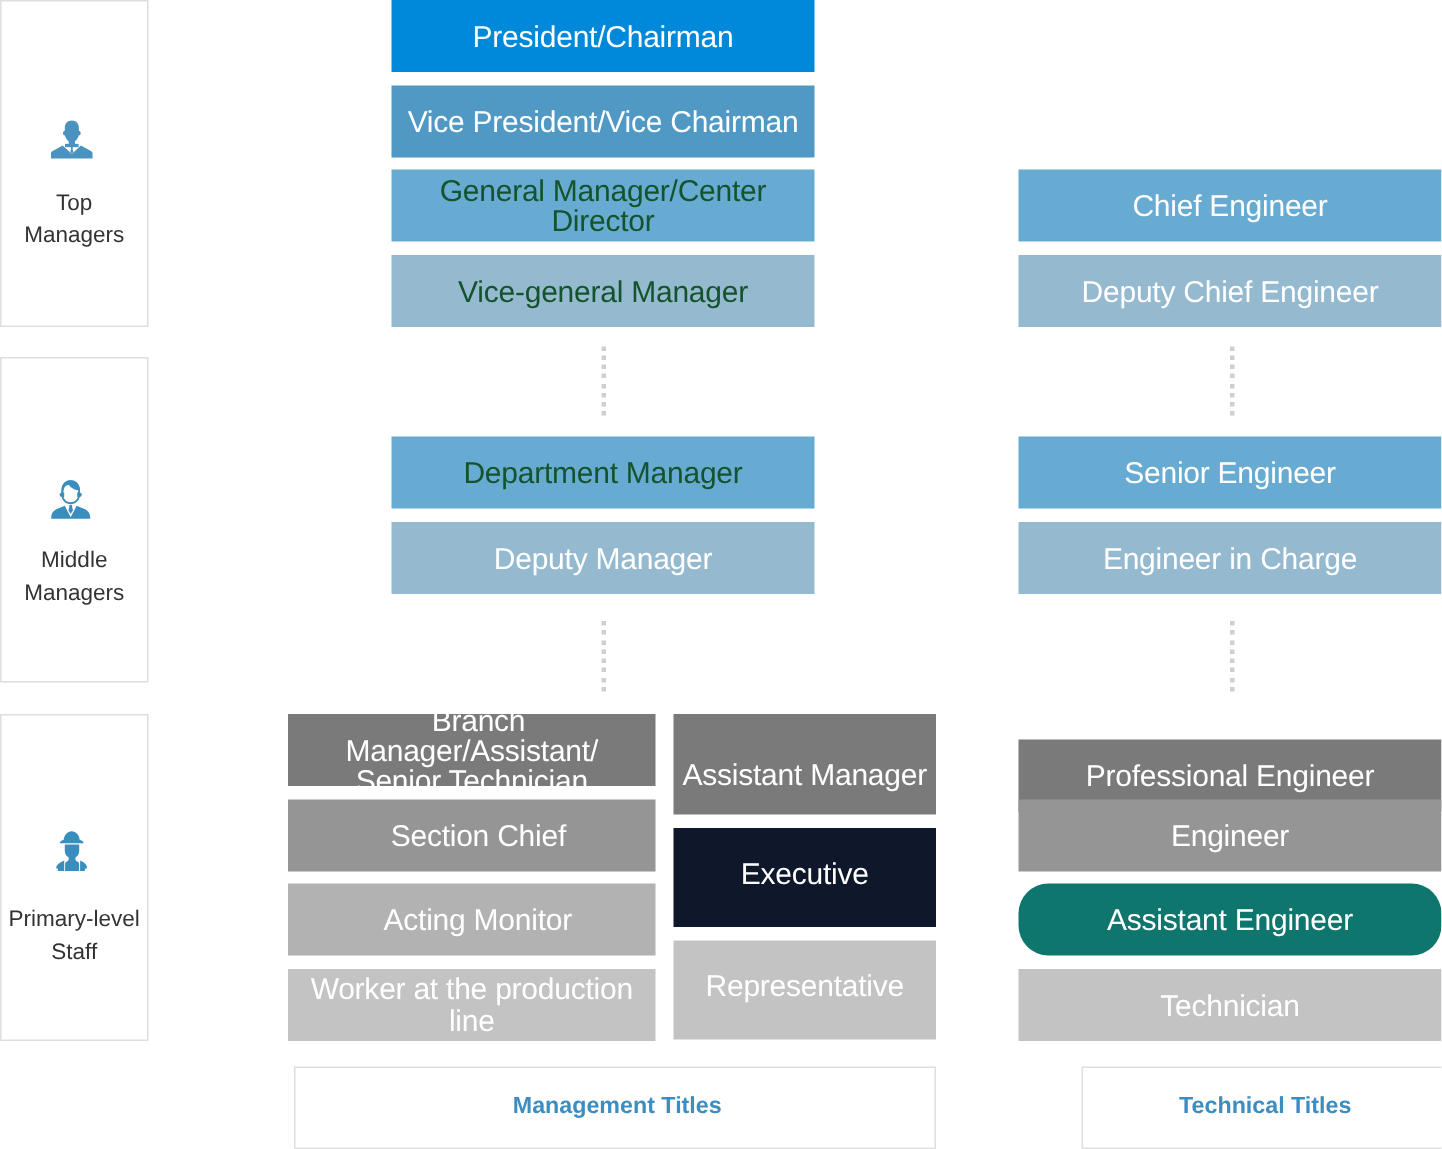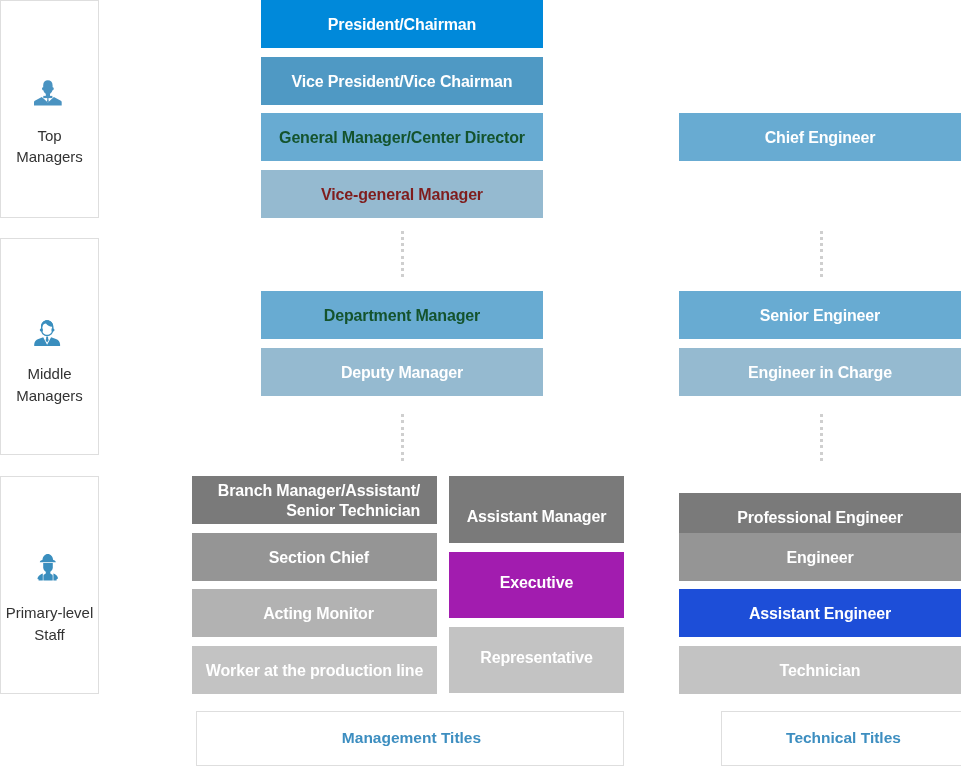--- a/index.html
+++ b/index.html
@@ -20,23 +20,23 @@
   .cat-label{
     position:absolute;
     font-size:15px;line-height:21.7px;color:#333333;
     text-align:center;white-space:pre-line;letter-spacing:0;
   }
 
   
   .bar{
     position:absolute;box-sizing:border-box;
     display:flex;align-items:center;justify-content:center;
-    text-align:right;color:#ffffff;
-    font-size:16px;line-height:20.4px;letter-spacing:-0.16px;
-    padding:2.5px 6px 0;white-space:pre-line;font-weight:bold;
+    text-align:center;color:#ffffff;
+    font-size:20px;line-height:20.4px;letter-spacing:-0.16px;
+    padding:2.5px 6px 0;white-space:pre-line;
   }
 
   
   .dots{position:absolute;display:flex;flex-direction:column;align-items:center;}
   .dots i{display:block;width:3px;height:3px;background:#cfcfcf;margin-bottom:3.24px;}
   .dots i:last-child{margin-bottom:0;}
 
   
   .legend{
     position:absolute;box-sizing:border-box;
@@ -85,37 +85,38 @@
           <path d="M60 196 C38 202 18 216 8 234 C2 244 4 252 16 252 L16 266 L58 266 L58 200 Z"></path>
           <path d="M162 196 C184 202 202 216 208 234 C212 244 208 252 196 252 L196 266 L164 266 L164 200 Z"></path>
         </g>
       </svg></div>
   <div class="cat-label" style="color: rgb(51, 51, 51); left: 0px; width: 99px; top: 602px;">Primary-level
 Staff</div>
 
   <div class="bar" style="left: 261px; top: 0px; width: 282px; height: 48px; background: rgb(0, 137, 218); color: rgb(255, 255, 255);">President/Chairman</div>
   <div class="bar" style="left: 261px; top: 56.5px; width: 282px; height: 48px; background: rgb(79, 153, 196); color: rgb(255, 255, 255);">Vice President/Vice Chairman</div>
   <div class="bar" style="left: 261px; top: 113px; width: 282px; height: 48px; background: rgb(104, 171, 210); color: #14532d;">General Manager/Center Director</div>
-  <div class="bar" style="left: 261px; top: 169.5px; width: 282px; height: 48px; background: rgb(149, 186, 208); color: #7f1d1d;">Vice-general Manager</div>
+  <div class="bar" style="left: 261px; top: 169.5px; width: 282px; height: 48px; background: rgb(149, 186, 208); color: #14532d;">Vice-general Manager</div>
   <div class="bar" style="left: 261px; top: 290.5px; width: 282px; height: 48px; background: rgb(104, 171, 210); color: #14532d;">Department Manager</div>
   <div class="bar" style="left: 261px; top: 347.5px; width: 282px; height: 48px; background: rgb(149, 186, 208); color: rgb(255, 255, 255);">Deputy Manager</div>
   <div class="bar" style="left: 679px; top: 113px; width: 282px; height: 48px; background: rgb(104, 171, 210); color: rgb(255, 255, 255);">Chief Engineer</div>
+  <div class="bar" style="left: 679px; top: 169.5px; width: 282px; height: 48px; background: rgb(149, 186, 208); color: rgb(255, 255, 255);">Deputy Chief Engineer</div>
   <div class="bar" style="left: 679px; top: 290.5px; width: 282px; height: 48px; background: rgb(104, 171, 210); color: rgb(255, 255, 255);">Senior Engineer</div>
   <div class="bar" style="left: 679px; top: 347.5px; width: 282px; height: 48px; background: rgb(149, 186, 208); color: rgb(255, 255, 255);">Engineer in Charge</div>
   <div class="bar" style="left: 192px; top: 476px; width: 245px; height: 48px; background: rgb(122, 122, 122); text-indent: 9px; color: rgb(255, 255, 255);">Branch Manager/Assistant/
 Senior Technician</div>
   <div class="bar" style="left: 192px; top: 532.5px; width: 245px; height: 48px; background: rgb(149, 149, 149); text-indent: 8.8px; color: rgb(255, 255, 255);">Section Chief</div>
   <div class="bar" style="left: 192px; top: 589px; width: 245px; height: 48px; background: rgb(178, 178, 178); text-indent: 8px; color: rgb(255, 255, 255);">Acting Monitor</div>
   <div class="bar" style="left: 192px; top: 645.5px; width: 245px; height: 48px; background: rgb(195, 195, 195); color: rgb(255, 255, 255);">Worker at the production line</div>
   <div class="bar" style="left: 449px; top: 476px; width: 175px; height: 67px; background: rgb(122, 122, 122); padding-top: 16px; padding-bottom: 0.5px; color: rgb(255, 255, 255);">Assistant Manager</div>
-  <div class="bar" style="left: 449px; top: 551.7px; width: 175px; height: 66px; background: #a21caf; padding-top: 0px; padding-bottom: 2px; color: rgb(255, 255, 255);">Executive</div>
+  <div class="bar" style="left: 449px; top: 551.7px; width: 175px; height: 66px; background: #0f172a; padding-top: 0px; padding-bottom: 2px; color: rgb(255, 255, 255);">Executive</div>
   <div class="bar" style="left: 449px; top: 626.8px; width: 175px; height: 66px; background: rgb(195, 195, 195); padding-top: 0px; padding-bottom: 2.5px; color: rgb(255, 255, 255);">Representative</div>
   <div class="bar" style="left: 679px; top: 493px; width: 282px; height: 48px; background: rgb(122, 122, 122); color: rgb(255, 255, 255);">Professional Engineer</div>
   <div class="bar" style="left: 679px; top: 532.5px; width: 282px; height: 48px; background: rgb(149, 149, 149); color: rgb(255, 255, 255);">Engineer</div>
-  <div class="bar" style="left: 679px; top: 589px; width: 282px; height: 48px; background: #1d4ed8; color: rgb(255, 255, 255);">Assistant Engineer</div>
+  <div class="bar" style="left: 679px; top: 589px; width: 282px; height: 48px; background: #0f766e; color: rgb(255, 255, 255); border-radius: 20px;">Assistant Engineer</div>
   <div class="bar" style="left: 679px; top: 645.5px; width: 282px; height: 48px; background: rgb(195, 195, 195); color: rgb(255, 255, 255);">Technician</div>
 
   <div class="dots" style="left: 401.1px; top: 230.7px;">
       <i style="background:#cfcfcf"></i>
       <i style="background:#cfcfcf"></i>
       <i style="background:#cfcfcf"></i>
       <i style="background:#cfcfcf"></i>
       <i style="background:#cfcfcf"></i>
       <i style="background:#cfcfcf"></i>
       <i style="background:#cfcfcf"></i>

